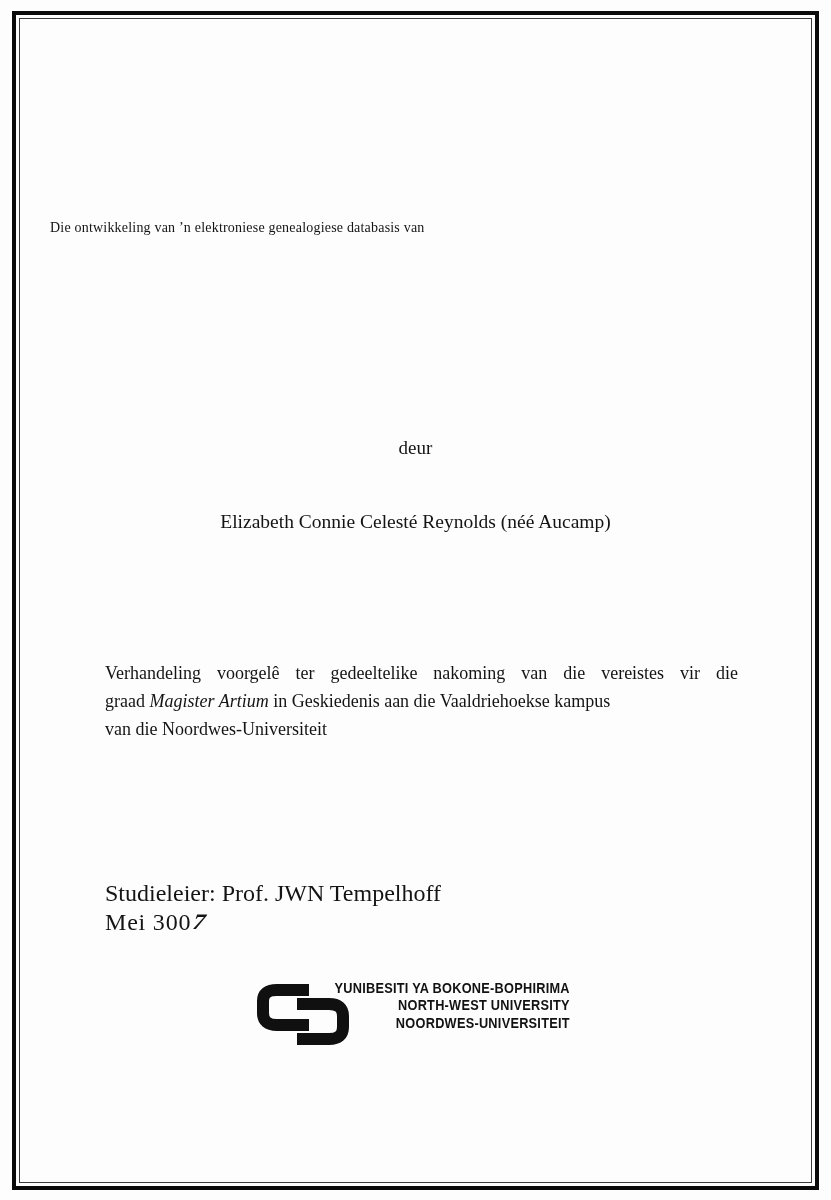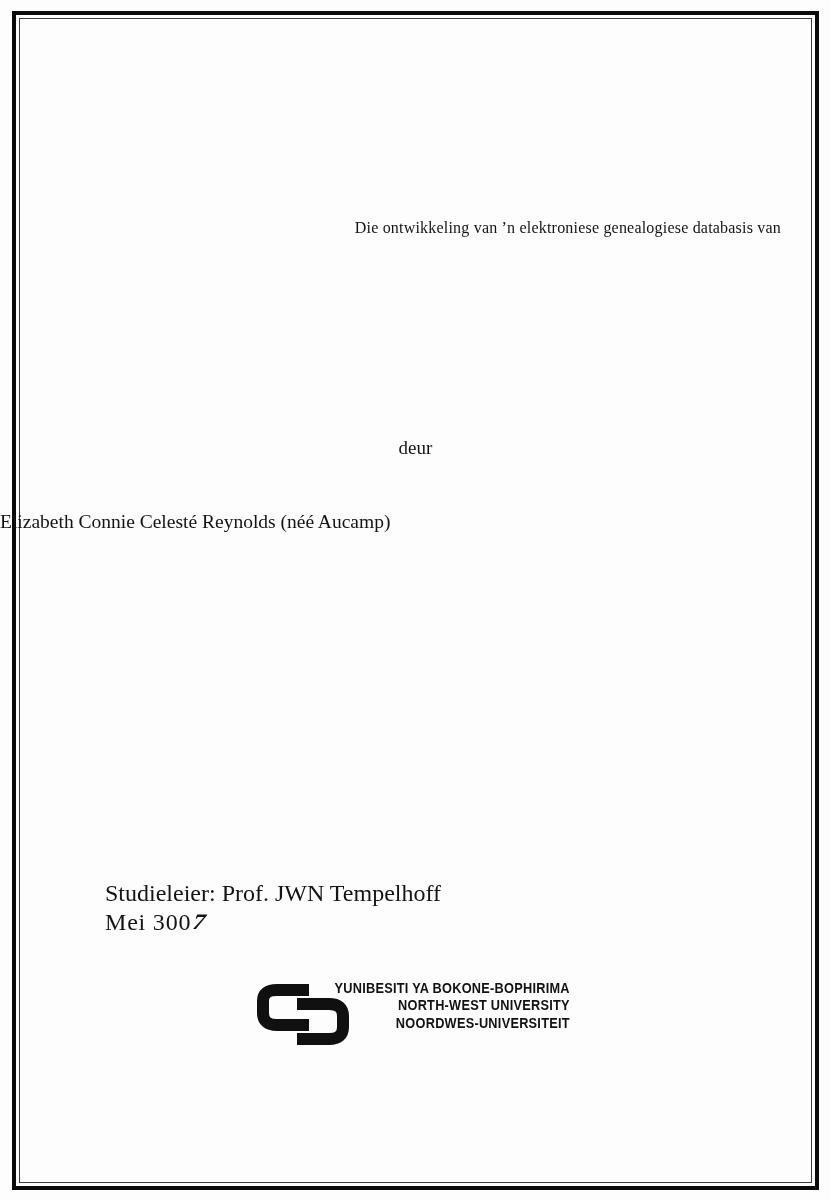--- a/index.html
+++ b/index.html
@@ -20,35 +20,35 @@
   }
   .frame-inner {
     position: absolute;
     top: 18px; left: 19px; right: 19px; bottom: 17px;
     border: 1px solid #3c3c3c;
     pointer-events: none;
   }
   .title-block {
     position: absolute;
     top: 206px; left: 50px; right: 50px;
-    text-align: right;
-    font-size: 16px;
+    text-align: left;
+    font-size: 14px;
     line-height: 44px;
     letter-spacing: 0.2px;
   }
   .byline {
     position: absolute;
     top: 437px; left: 0; right: 0;
     text-align: center;
     font-size: 19px;
   }
   .author {
     position: absolute;
     top: 511px; left: 0; right: 0;
-    text-align: left;
+    text-align: center;
     font-size: 19.5px;
   }
   .statement {
     position: absolute;
     top: 659px; left: 105px; width: 633px;
     font-size: 18px;
     line-height: 28px;
   }
   .statement .line-justify {
     text-align: justify;
@@ -97,20 +97,25 @@
   <div class="frame-inner"></div>
 
   <div class="title-block">
     <div>Die ontwikkeling van ’n elektroniese genealogiese databasis van</div>
   </div>
 
   <div class="byline">deur</div>
 
   <div class="author">Elizabeth Connie Celesté Reynolds (néé Aucamp)</div>
 
+  <div class="statement">
+    <div class="line-justify">Verhandeling voorgelê ter gedeeltelike nakoming van die vereistes vir die</div>
+    <div><span>graad </span><span class="it">Magister Artium</span><span> in Geskiedenis aan die Vaaldriehoekse kampus</span></div>
+    <div>van die Noordwes-Universiteit</div>
+  </div>
 
   <div class="supervisor-block">
     <div>Studieleier: Prof. JWN Tempelhoff</div>
     <div class="date-line"><span>Mei 300</span><span class="seven">7</span></div>
   </div>
 
   <svg class="logo-mark" viewBox="0 0 92 62" xmlns="http://www.w3.org/2000/svg" aria-hidden="true">
 
     <path d="M 52 6 H 20 Q 6 6 6 17 V 29 Q 6 41 20 41 H 52" fill="none" stroke="#101010" stroke-width="12" stroke-linecap="butt"></path>
 

